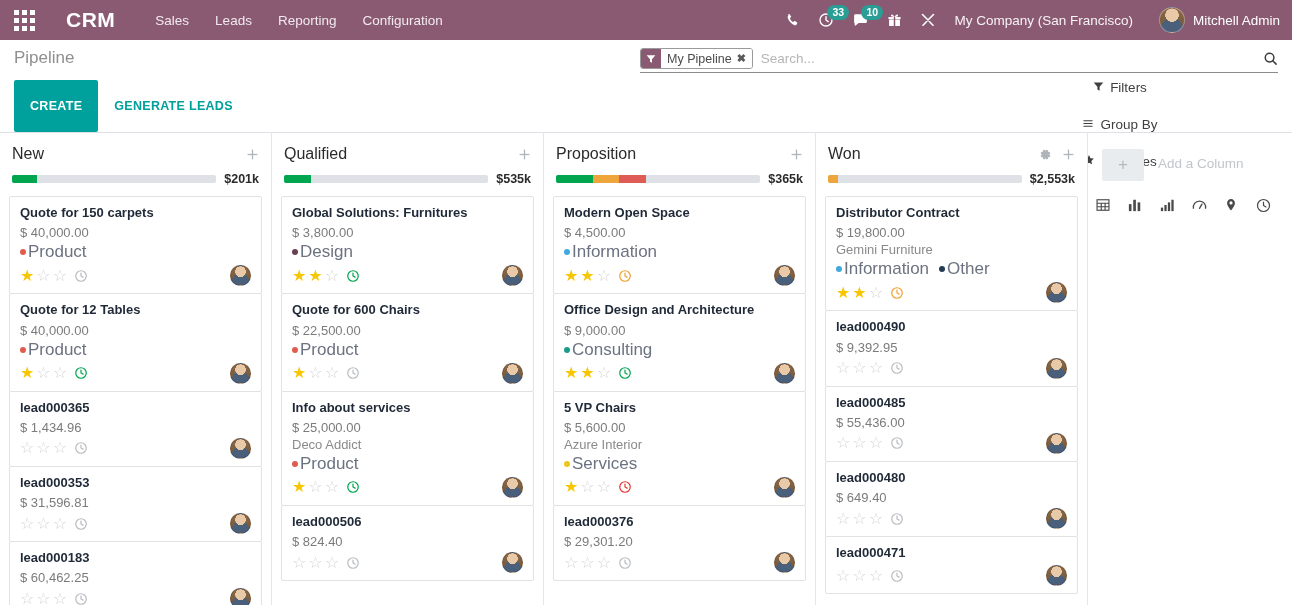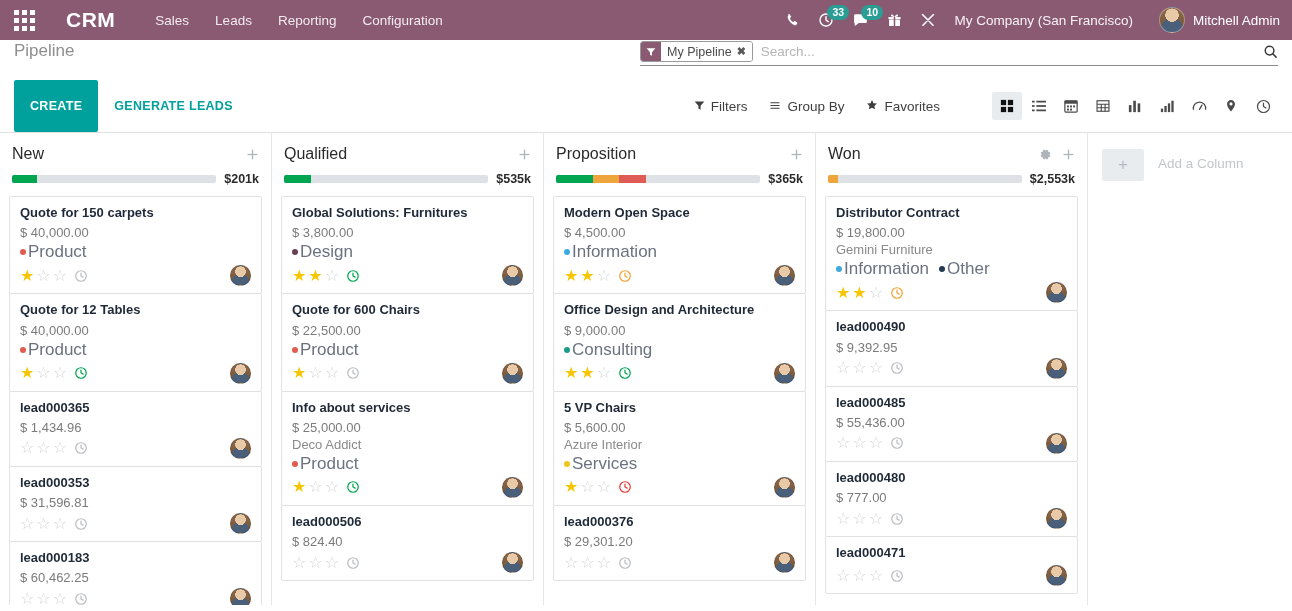--- a/index.html
+++ b/index.html
@@ -58,21 +58,21 @@
       radial-gradient(circle at 50% 88%, #4a5f7a 0 45%, rgba(0,0,0,0) 46%),
       linear-gradient(#8e6a4a, #6d5236);
     flex: none; border: 1px solid rgba(255,255,255,.35);
   }
   .avatar-img.sm {
     width: 21px; height: 21px; border: 1px solid rgba(0,0,0,.12);
   }
 
   
   .ctrl { background: #fff; border-bottom: 1px solid #dee2e6; padding: 0 14px; }
-  .ctrl-row1 { display: flex; align-items: flex-start; height: 40px; padding-top: 1px; justify-content: space-between; }
+  .ctrl-row1 { display: flex; align-items: flex-start; height: 40px; padding-top: 8px; justify-content: space-between; }
   .page-title { font-size: 17px; color: #8f8f8f; font-weight: 400; }
   .searchbox {
     margin-left: auto; width: 638px;
     display: flex; align-items: center;
     border-bottom: 1px solid #8b8b8b;
     padding-bottom: 3px;
   }
   .facet {
     display: flex; align-items: stretch;
     border: 1px solid #9a9a9a; border-radius: 3px;
@@ -102,21 +102,21 @@
     font-size: 12.5px; font-weight: bold; letter-spacing: .3px;
     padding: 8px 16px; cursor: pointer; border-radius: 2px;
     font-family: "Liberation Sans", sans-serif;
   }
   .btn-link {
     background: transparent; border: 0; color: #00a09d;
     font-size: 12.5px; font-weight: bold; letter-spacing: .3px;
     margin-left: 16px; cursor: pointer;
     font-family: "Liberation Sans", sans-serif;
   }
-  .filter-group { margin-left: auto; display: flex; align-items: center; gap: 22px; }
+  .filter-group { margin-left: auto; display: flex; align-items: center; gap: 22px; flex-direction: column; }
   .filter-item {
     display: flex; align-items: center; gap: 6px;
     font-size: 13.5px; color: #3f3f3f; cursor: pointer;
   }
   .view-switch { display: flex; align-items: center; margin-left: 30px; gap: 2px; }
   .view-btn {
     width: 30px; height: 28px; display: flex; align-items: center; justify-content: center;
     cursor: pointer; color: #4a4a4a; border-radius: 2px;
   }
   .view-btn.active { background: #e9ecef; color: #111; }
@@ -814,21 +814,21 @@
               <svg width="14" height="14" viewBox="0 0 16 16" fill="none" stroke="#b9bdc1" stroke-width="1.4">
                 <circle cx="8" cy="8" r="6"></circle>
                 <path d="M8 4.6V8l2.4 1.3" stroke-linecap="round"></path>
               </svg>
             </span>
             <div class="avatar-img sm"></div>
           </div>
         </div>
         <div class="card">
           <div class="card-title">lead000480</div>
-          <div class="card-amount">$ 777.00</div>
+          <div class="card-amount">$ 649.40</div>
           <div class="card-foot">
             <div class="stars">
               <span class="star">☆</span>
               <span class="star">☆</span>
               <span class="star">☆</span>
             </div>
             <span class="clock-ico">
               <svg width="14" height="14" viewBox="0 0 16 16" fill="none" stroke="#b9bdc1" stroke-width="1.4">
                 <circle cx="8" cy="8" r="6"></circle>
                 <path d="M8 4.6V8l2.4 1.3" stroke-linecap="round"></path>

